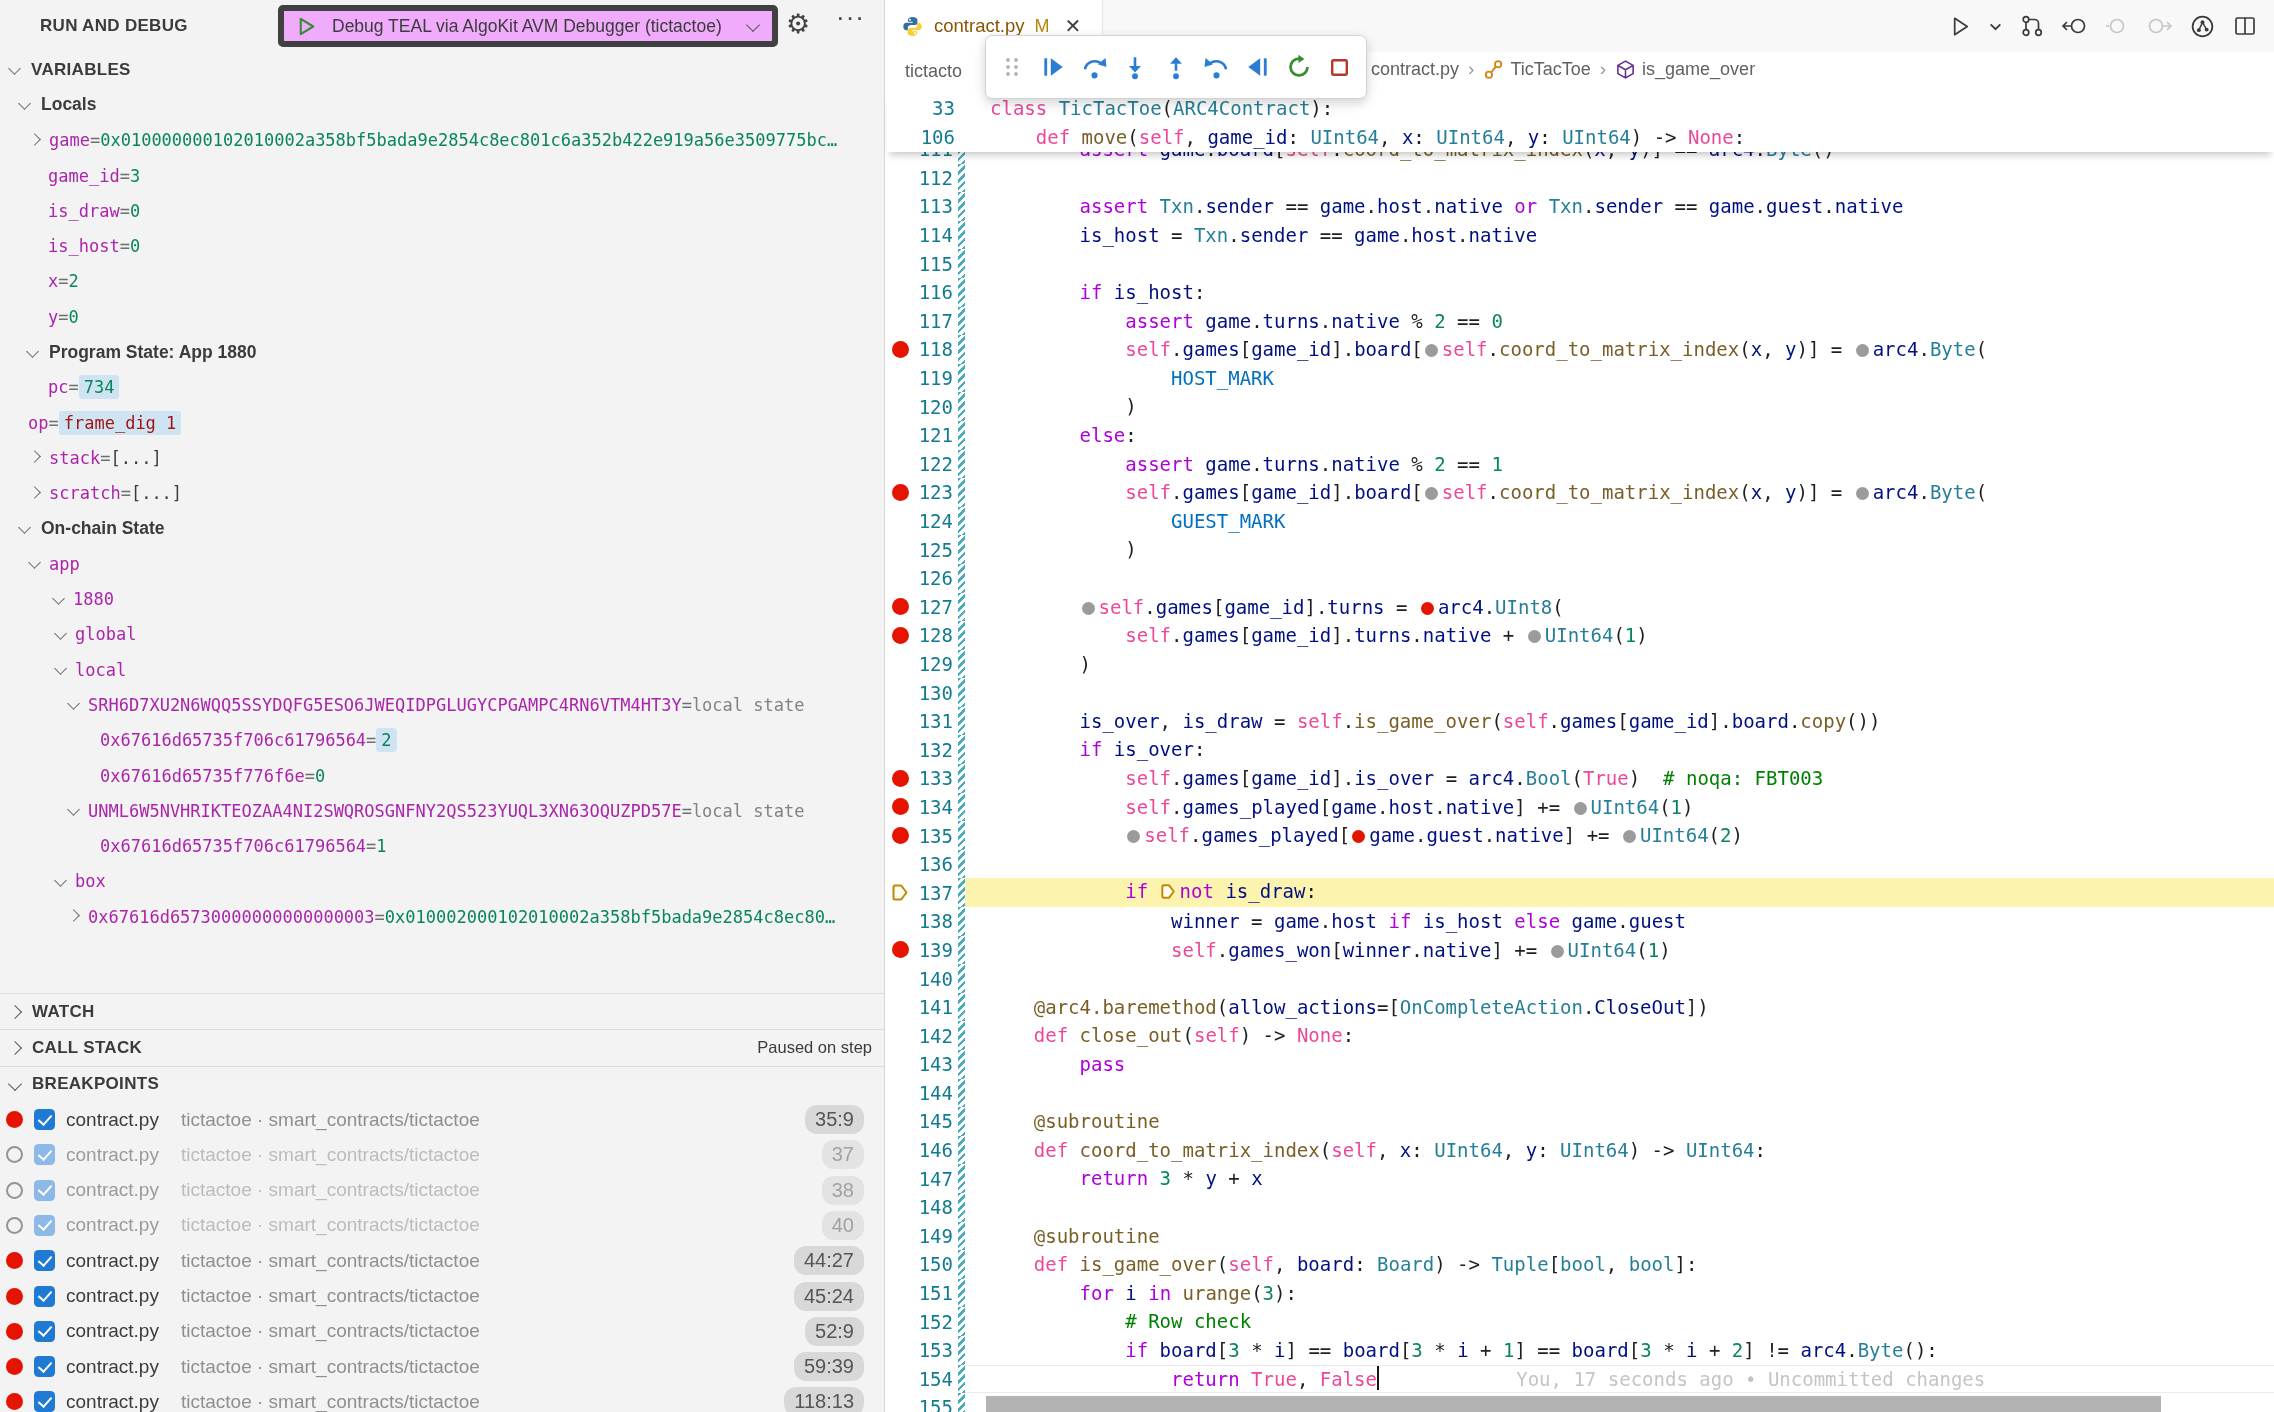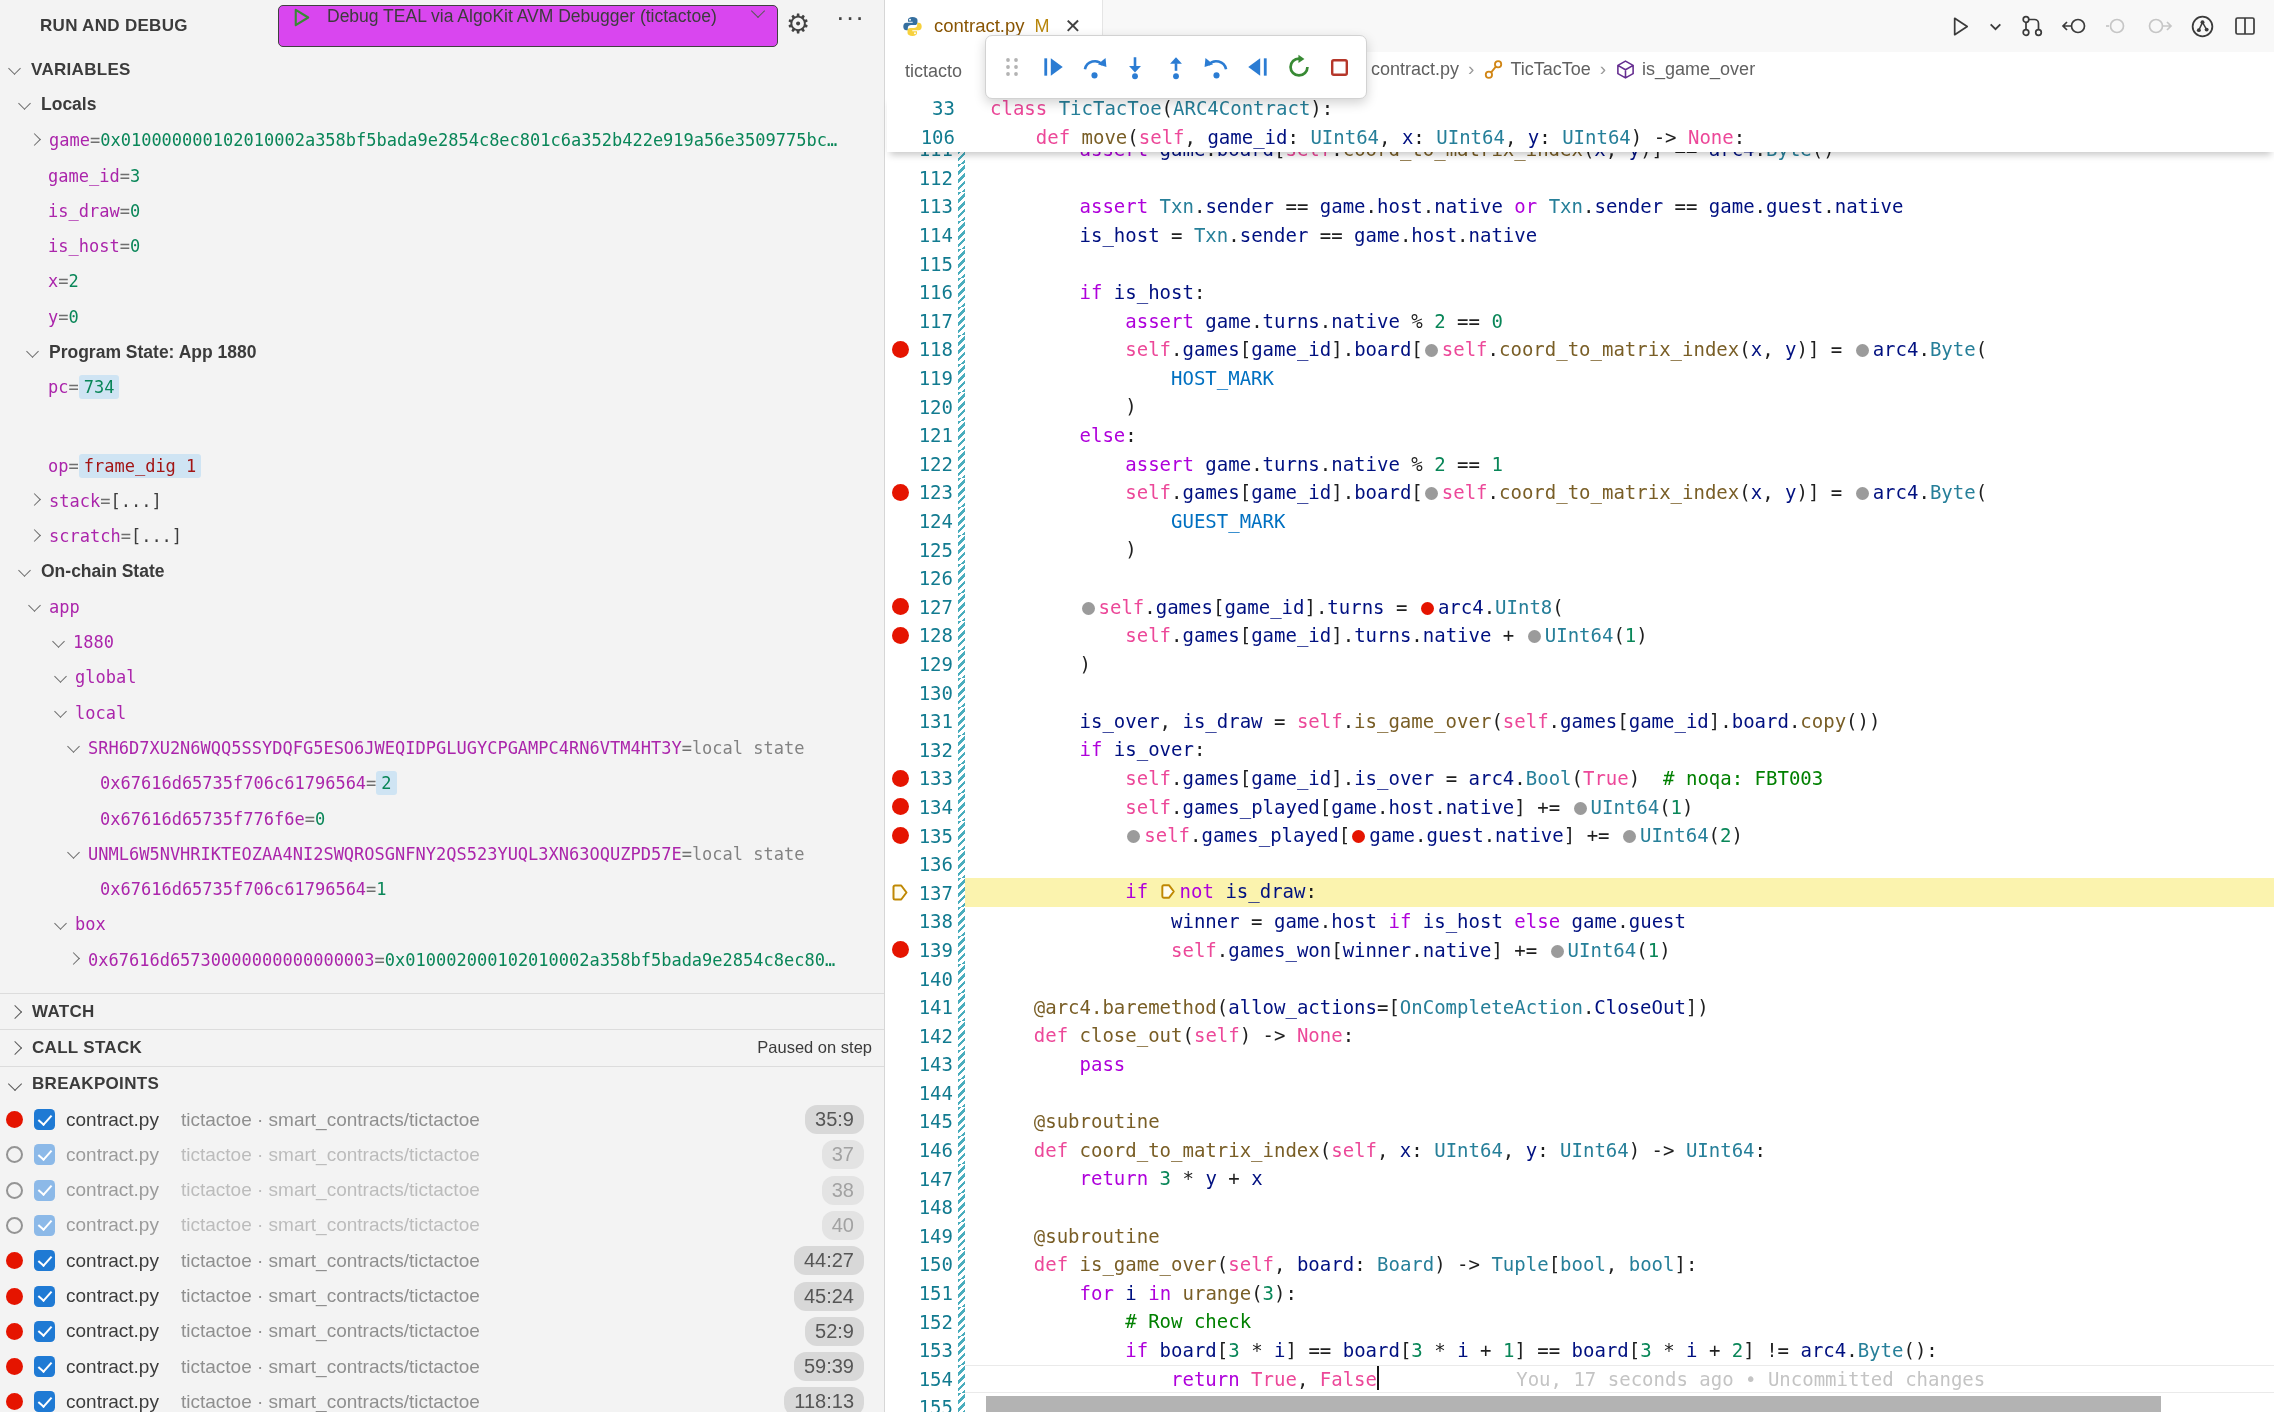--- a/index.html
+++ b/index.html
@@ -4,21 +4,21 @@
 <style>
   html,body{margin:0;padding:0}
   body{width:2274px;height:1412px;overflow:hidden;background:#fff;position:relative;
        font-family:"Liberation Sans",sans-serif;-webkit-font-smoothing:antialiased}
   .mono{font-family:"DejaVu Sans Mono",monospace}
 
   
   .sidebar{position:absolute;left:0;top:0;width:884px;height:1412px;background:#f3f3f3;border-right:1px solid #d6d6d6;overflow:hidden}
   .sb-top{position:relative;height:52px}
   .sb-title{position:absolute;left:40px;top:16px;font-size:17px;font-weight:bold;color:#3b3b3b;letter-spacing:.3px}
-  .cfg{position:absolute;left:278px;top:5px;width:500px;height:42px;background:#d946ef;border:1px solid #404040;border-radius:5px;display:flex;box-sizing:border-box}
+  .cfg{position:absolute;left:278px;top:5px;width:500px;height:42px;background:#f0abfc;border:6px solid #404040;border-radius:5px;display:flex;align-items:center;box-sizing:border-box}
   .cfg-label{font-size:17.5px;color:#3c3c3c;white-space:nowrap;overflow:hidden;flex:1;margin-left:4px}
   .chev{display:inline-block;width:9px;height:9px;border-right:1.8px solid #585858;border-bottom:1.8px solid #585858;transform:rotate(45deg);flex:none}
   .chev.right{transform:rotate(-45deg)}
   .cfg .chev{margin:0 14px 3px 8px}
   .gear{position:absolute;left:786px;top:8px;font-size:27px;color:#424242}
   .dots{position:absolute;left:836px;top:2px;font-size:26px;color:#424242;letter-spacing:1px}
 
   .vars{position:absolute;top:52px;left:0;width:884px}
   .vrow{height:35.3px;display:flex;align-items:center;white-space:nowrap;overflow:hidden}
   .vrow .chev{width:8px;height:8px;border-color:#6a6a6a;margin-right:10px;margin-bottom:2px;flex:none}
@@ -149,21 +149,21 @@
       </div>
       <div class="vrow" style="padding-left: 28px;">
         <span class="chev" style="margin-right: 12px;"></span>
         <span class="vsub">Program State: App 1880</span>
       </div>
       <div class="vrow mono" style="padding-left: 48px;">
         <span class="tname">pc</span>
         <span class="teq"> = </span>
         <span class="tval green valhl">734</span>
       </div>
-      <div class="vrow mono" style="padding-left: 48px; margin-top: 43px;">
+      <div class="vrow mono" style="padding-left: 28px;">
         <span class="tname">op</span>
         <span class="teq"> = </span>
         <span class="tval red valhl">frame_dig 1</span>
       </div>
       <div class="vrow mono" style="padding-left: 30px;">
         <span class="chev right"></span>
         <span class="tname">stack</span>
         <span class="teq"> = </span>
         <span class="tval dark">[...]</span>
       </div>

